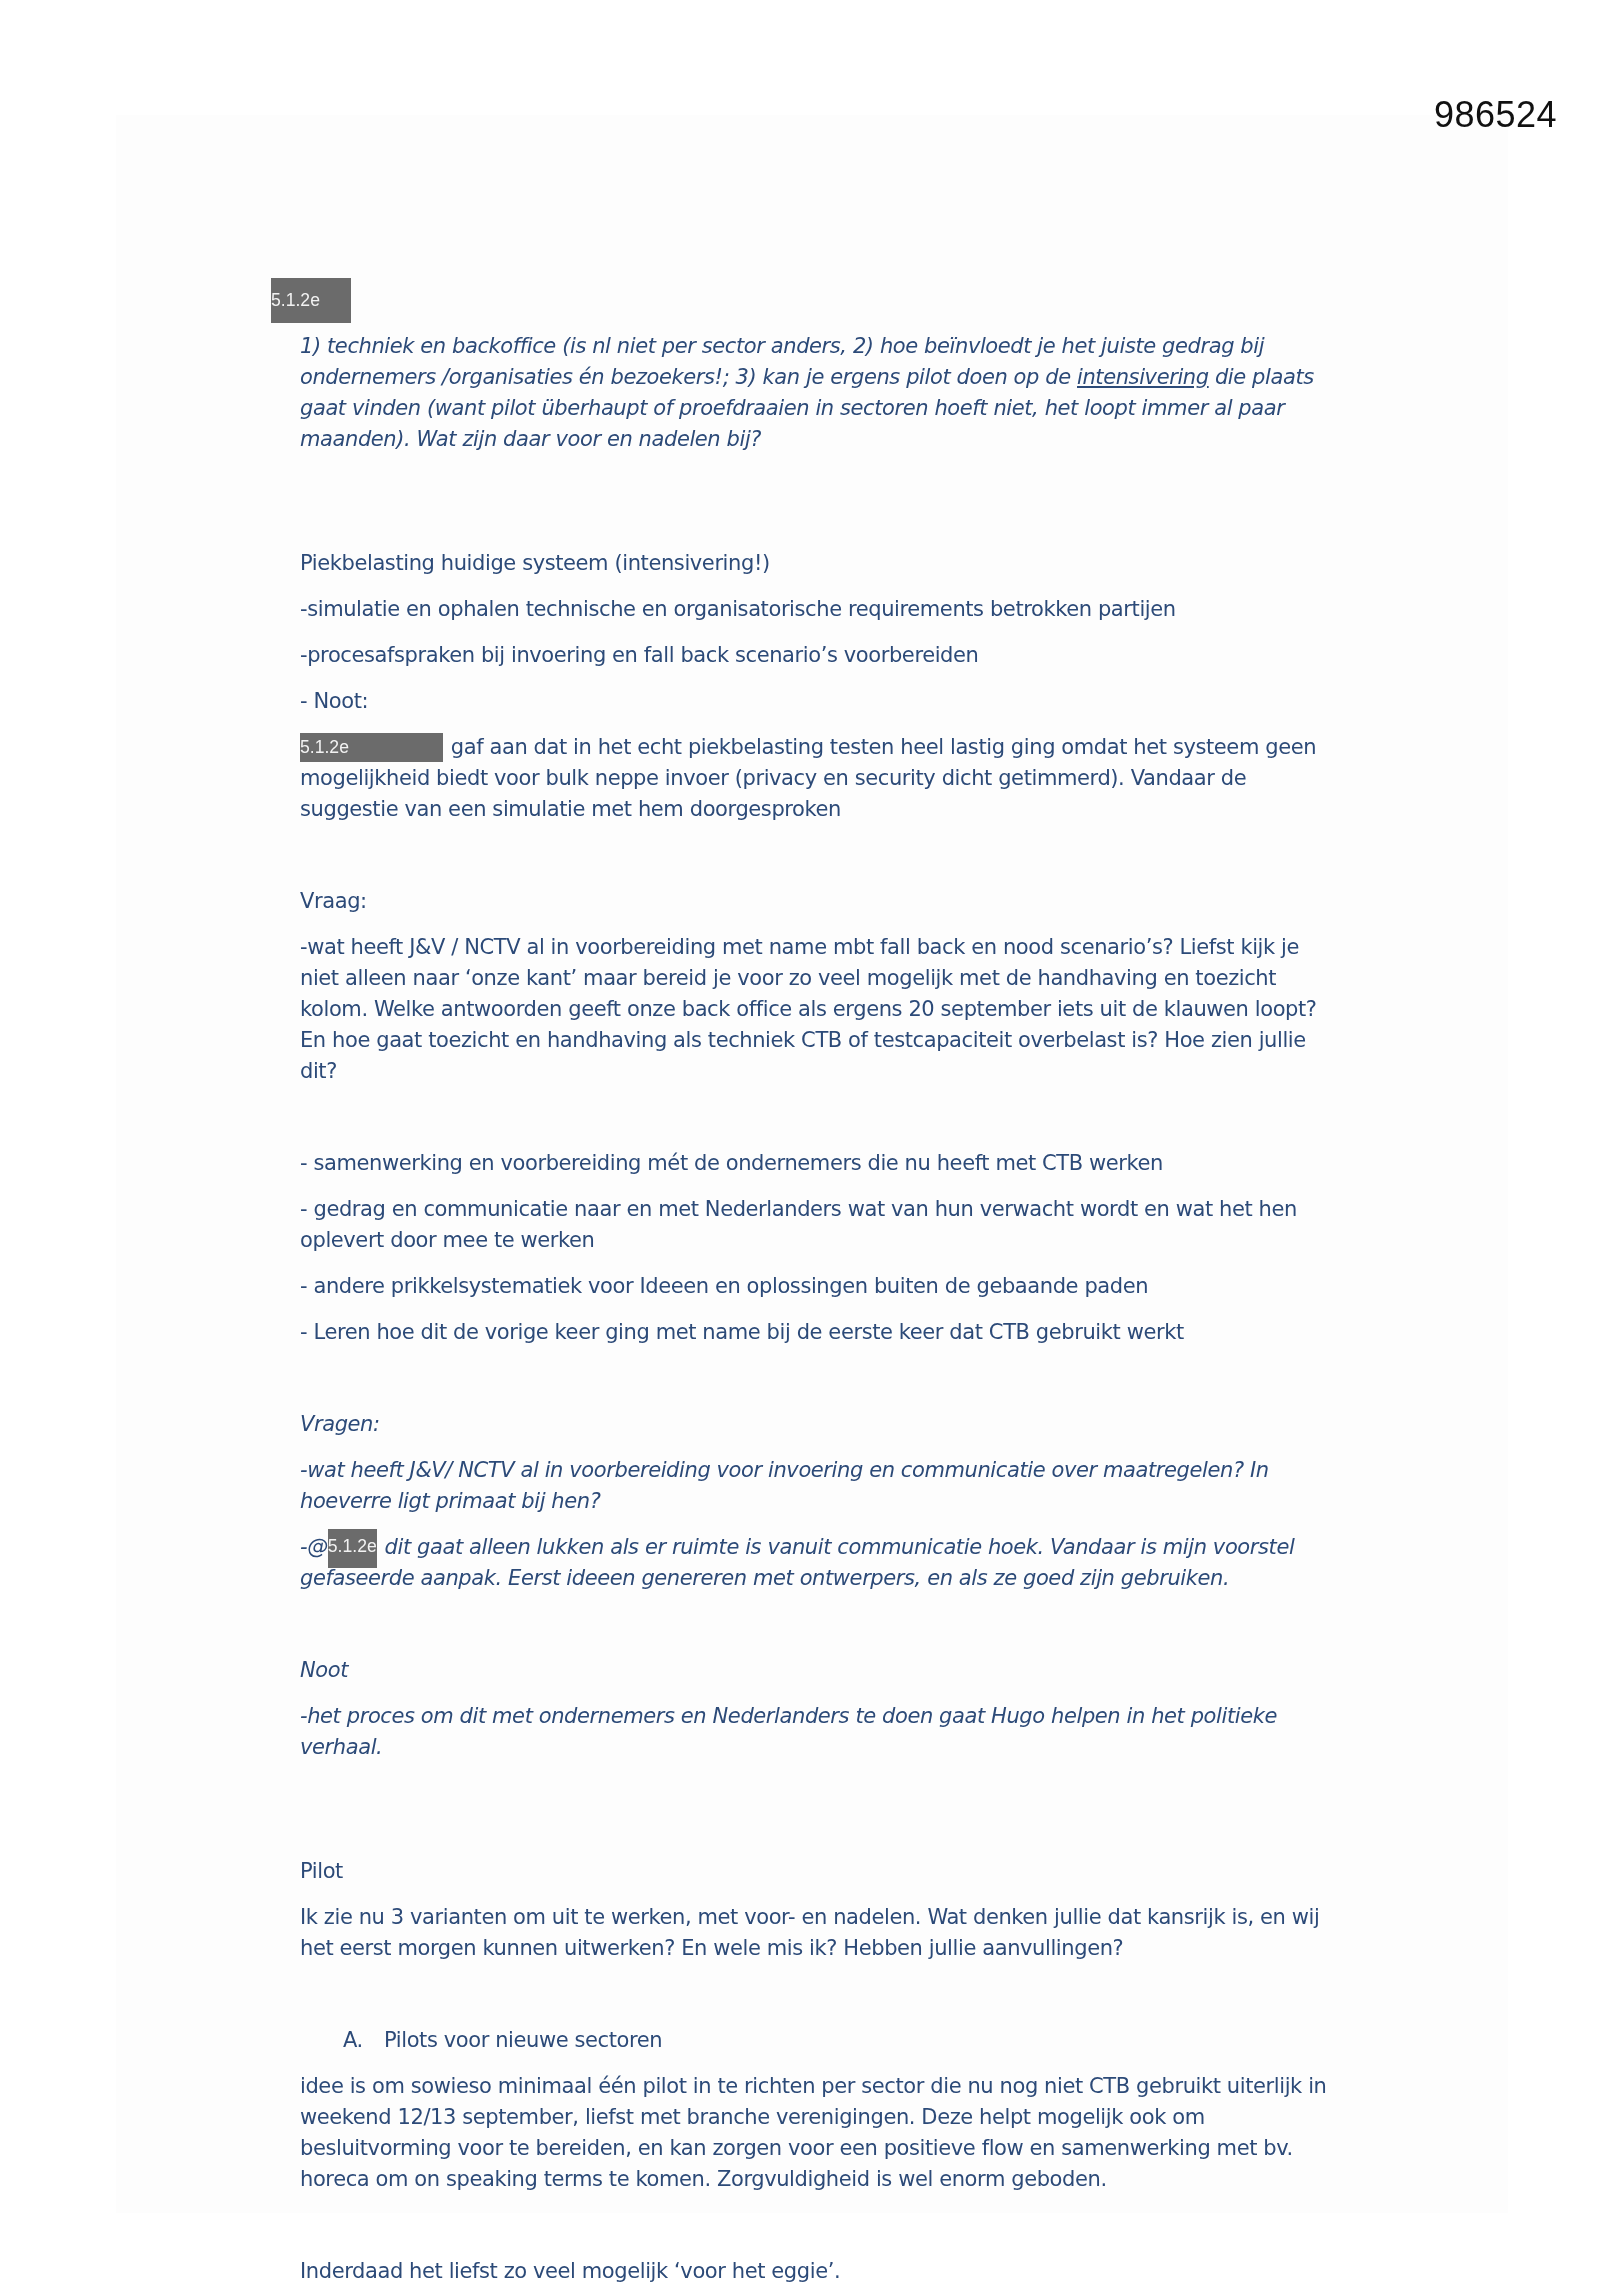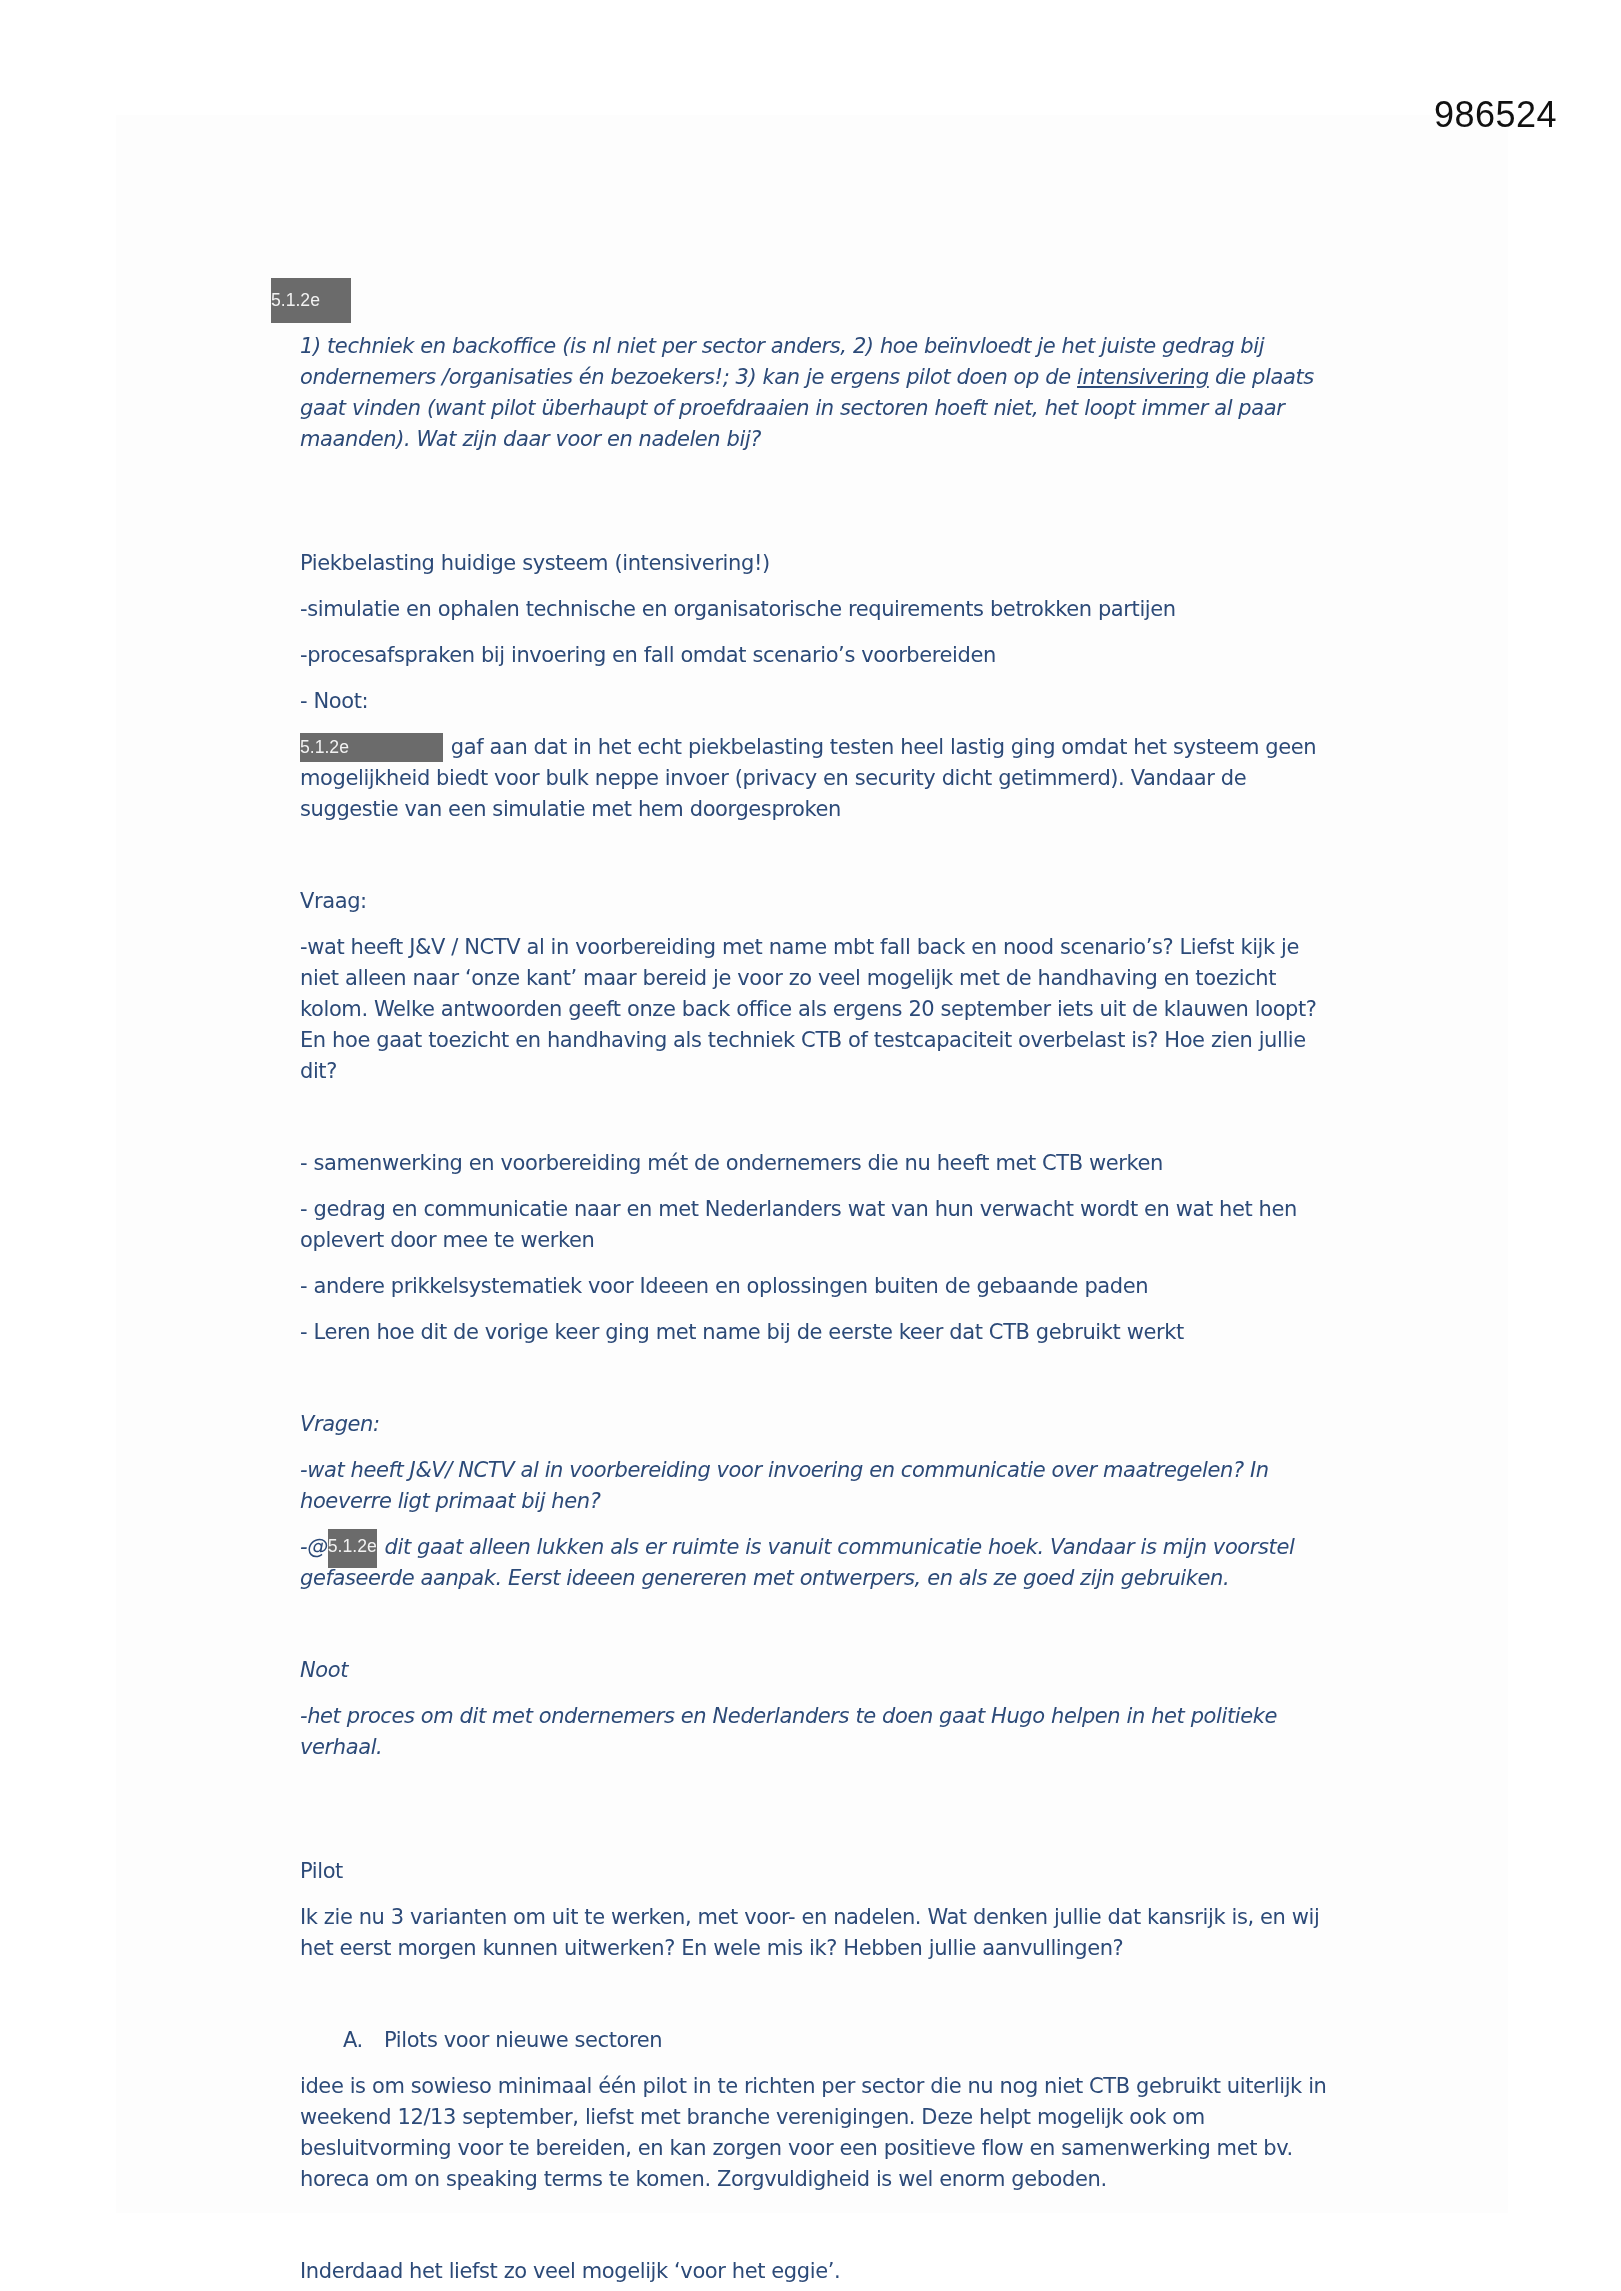--- a/index.html
+++ b/index.html
@@ -49,21 +49,21 @@
 <span class="redact redact-top">5.1.2e</span>
 
 <div class="content">
 
   <p class="it"><span>1) techniek en backoffice (is nl niet per sector anders, 2) hoe beïnvloedt je het juiste gedrag  bij ondernemers /organisaties én bezoekers!; 3) kan je ergens pilot doen op de </span><span class="u">intensivering</span><span> die plaats gaat vinden (want pilot überhaupt of proefdraaien in sectoren hoeft niet, het loopt immer al paar maanden). Wat zijn daar voor en nadelen bij?</span></p>
 
   <div class="gap2"></div>
 
   <p class="b">Piekbelasting huidige systeem (intensivering!)</p>
   <p>-simulatie en ophalen technische en organisatorische requirements betrokken partijen</p>
-  <p>-procesafspraken bij invoering en fall omdat scenario’s voorbereiden</p>
+  <p>-procesafspraken bij invoering en fall back scenario’s voorbereiden</p>
   <p>- Noot:</p>
   <p><span class="redact redact-inline-wide">5.1.2e</span><span>gaf aan dat in het echt piekbelasting testen heel lastig ging omdat het systeem geen mogelijkheid biedt voor bulk neppe invoer (privacy en security dicht getimmerd). Vandaar de suggestie van een simulatie met hem doorgesproken</span></p>
 
   <div class="gap1"></div>
 
   <p>Vraag:</p>
   <p>-wat heeft J&amp;V / NCTV al in voorbereiding met name mbt fall back en nood scenario’s? Liefst kijk je niet alleen naar ‘onze kant’ maar bereid je voor zo veel mogelijk met de handhaving en toezicht kolom. Welke antwoorden geeft onze back office als ergens 20 september iets uit de klauwen loopt? En hoe gaat toezicht en handhaving als techniek CTB of testcapaciteit overbelast is? Hoe zien jullie dit?</p>
 
   <div class="gap1"></div>
 

